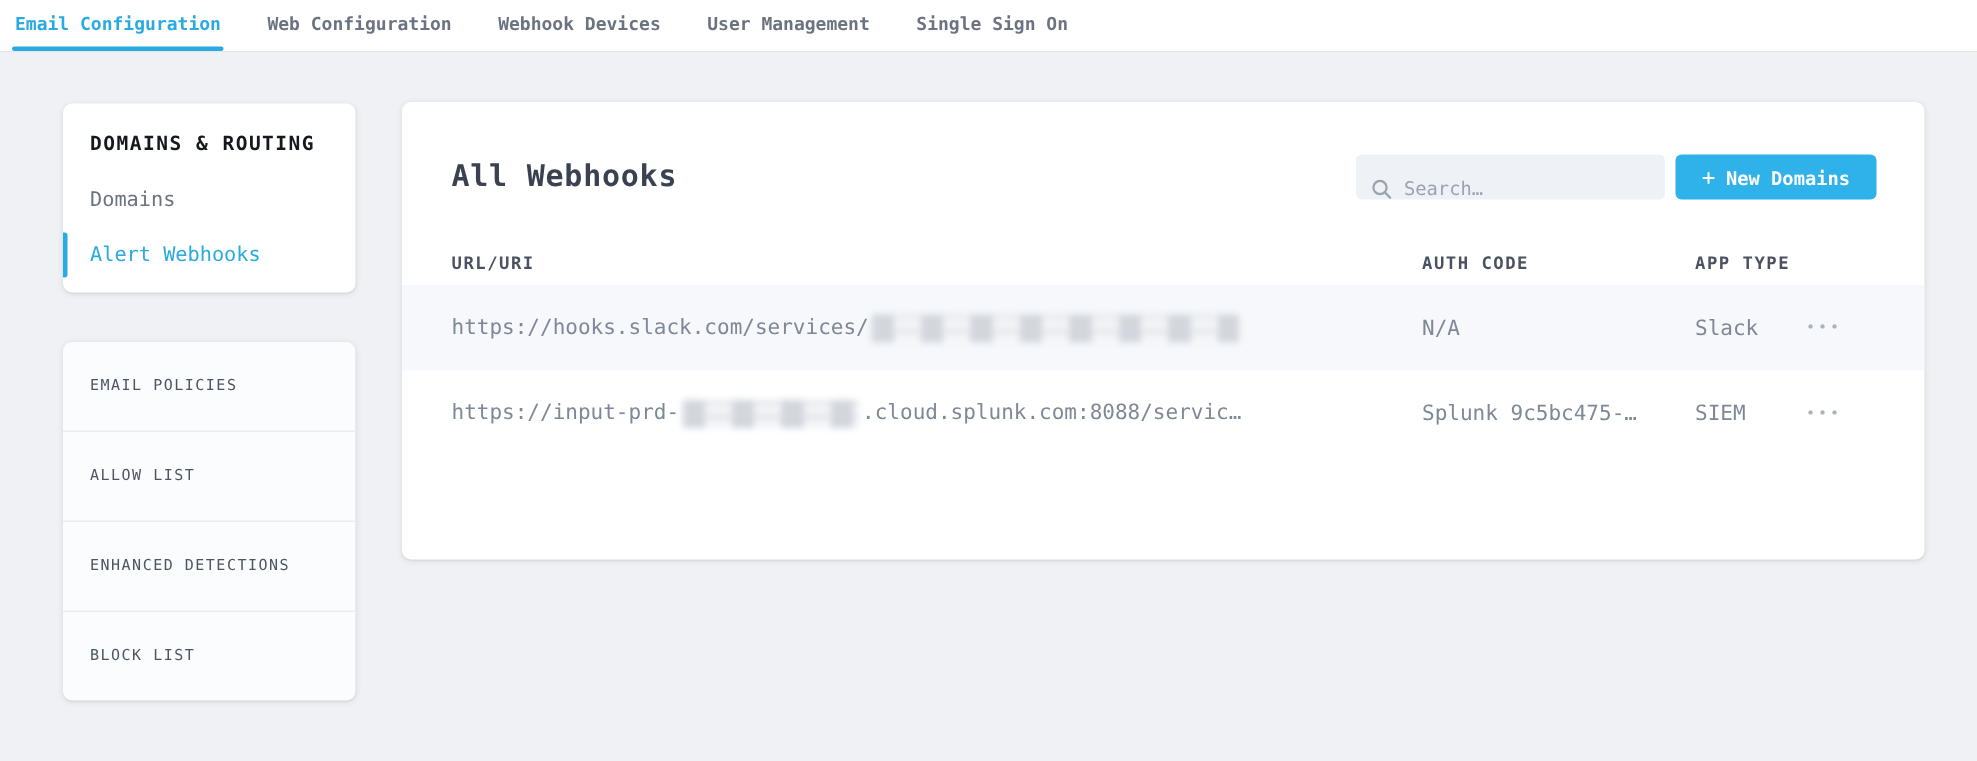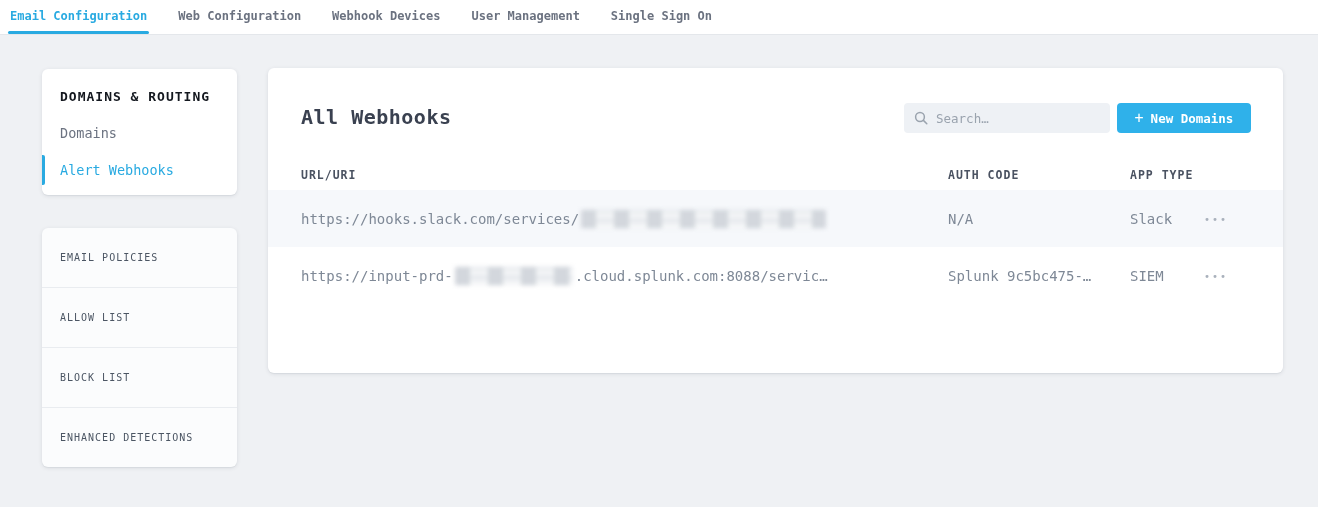--- a/index.html
+++ b/index.html
@@ -72,21 +72,21 @@
   .main-card { left: 268px; top: 68px; width: 1015px; height: 305px; }
   .main-title {
     position: absolute; left: 33px; top: 37px;
     font-size: 20px; font-weight: 700; color: #3a4150;
     letter-spacing: 0.5px; white-space: nowrap;
   }
 
   .search-box {
     position: absolute; left: 636px; top: 35px; width: 206px; height: 30px;
     background: #eef1f5; border-radius: 4px;
-    display: flex; align-items: center; padding: 0 10px;
+    display: flex; align-items: flex-end; padding: 0 10px;
   }
   .search-box svg { flex: 0 0 auto; }
   .search-input {
     border: none; outline: none; background: transparent;
     font-family: inherit; font-size: 12.5px; color: #4b5563;
     margin-left: 8px; width: 150px;
   }
   .search-input::placeholder { color: #9aa3ae; }
 
   .new-webhook-btn {
@@ -169,22 +169,22 @@
   </div>
   <div class="routing-item active">
     <div class="active-bar"></div>
     <span>Alert Webhooks</span>
   </div>
 </div>
 
 <div class="card sections-card">
   <div class="section-item">EMAIL POLICIES</div>
   <div class="section-item">ALLOW LIST</div>
+  <div class="section-item">ENHANCED DETECTIONS</div>
   <div class="section-item">BLOCK LIST</div>
-  <div class="section-item">ENHANCED DETECTIONS</div>
 </div>
 
 <div class="card main-card">
 
   <div class="main-title">All Webhooks</div>
 
   <div class="search-box">
     <svg width="14" height="14" viewBox="0 0 14 14">
       <circle cx="6" cy="6" r="4.4" fill="none" stroke="#9aa3ae" stroke-width="1.5"></circle>
       <line x1="9.4" y1="9.4" x2="12.8" y2="12.8" stroke="#9aa3ae" stroke-width="1.5" stroke-linecap="round"></line>

